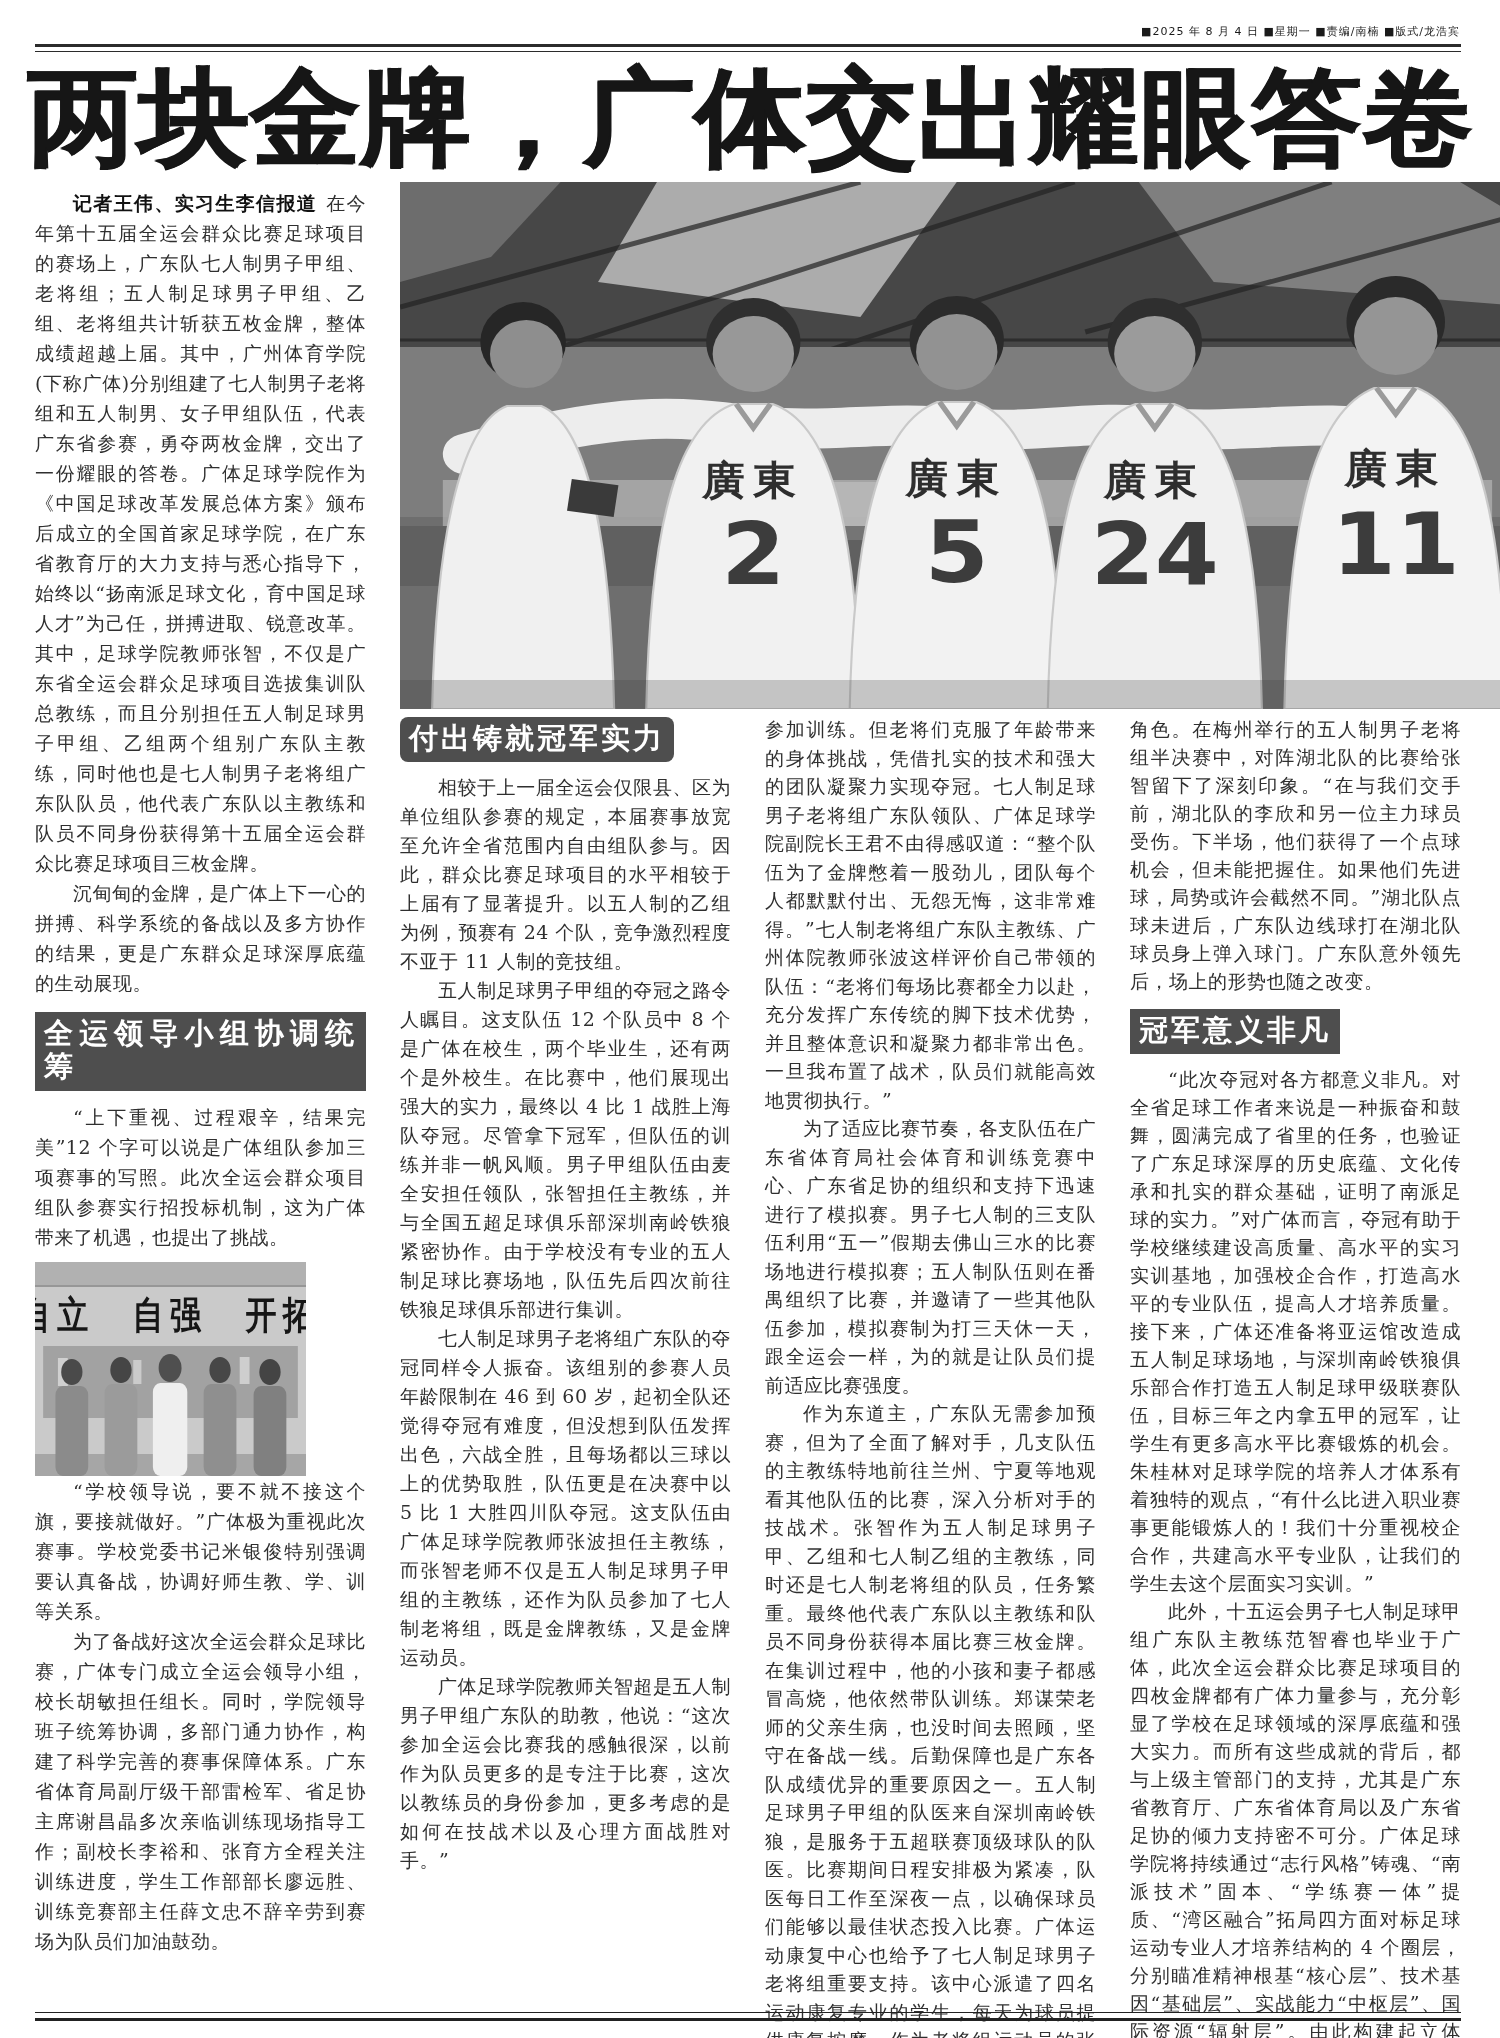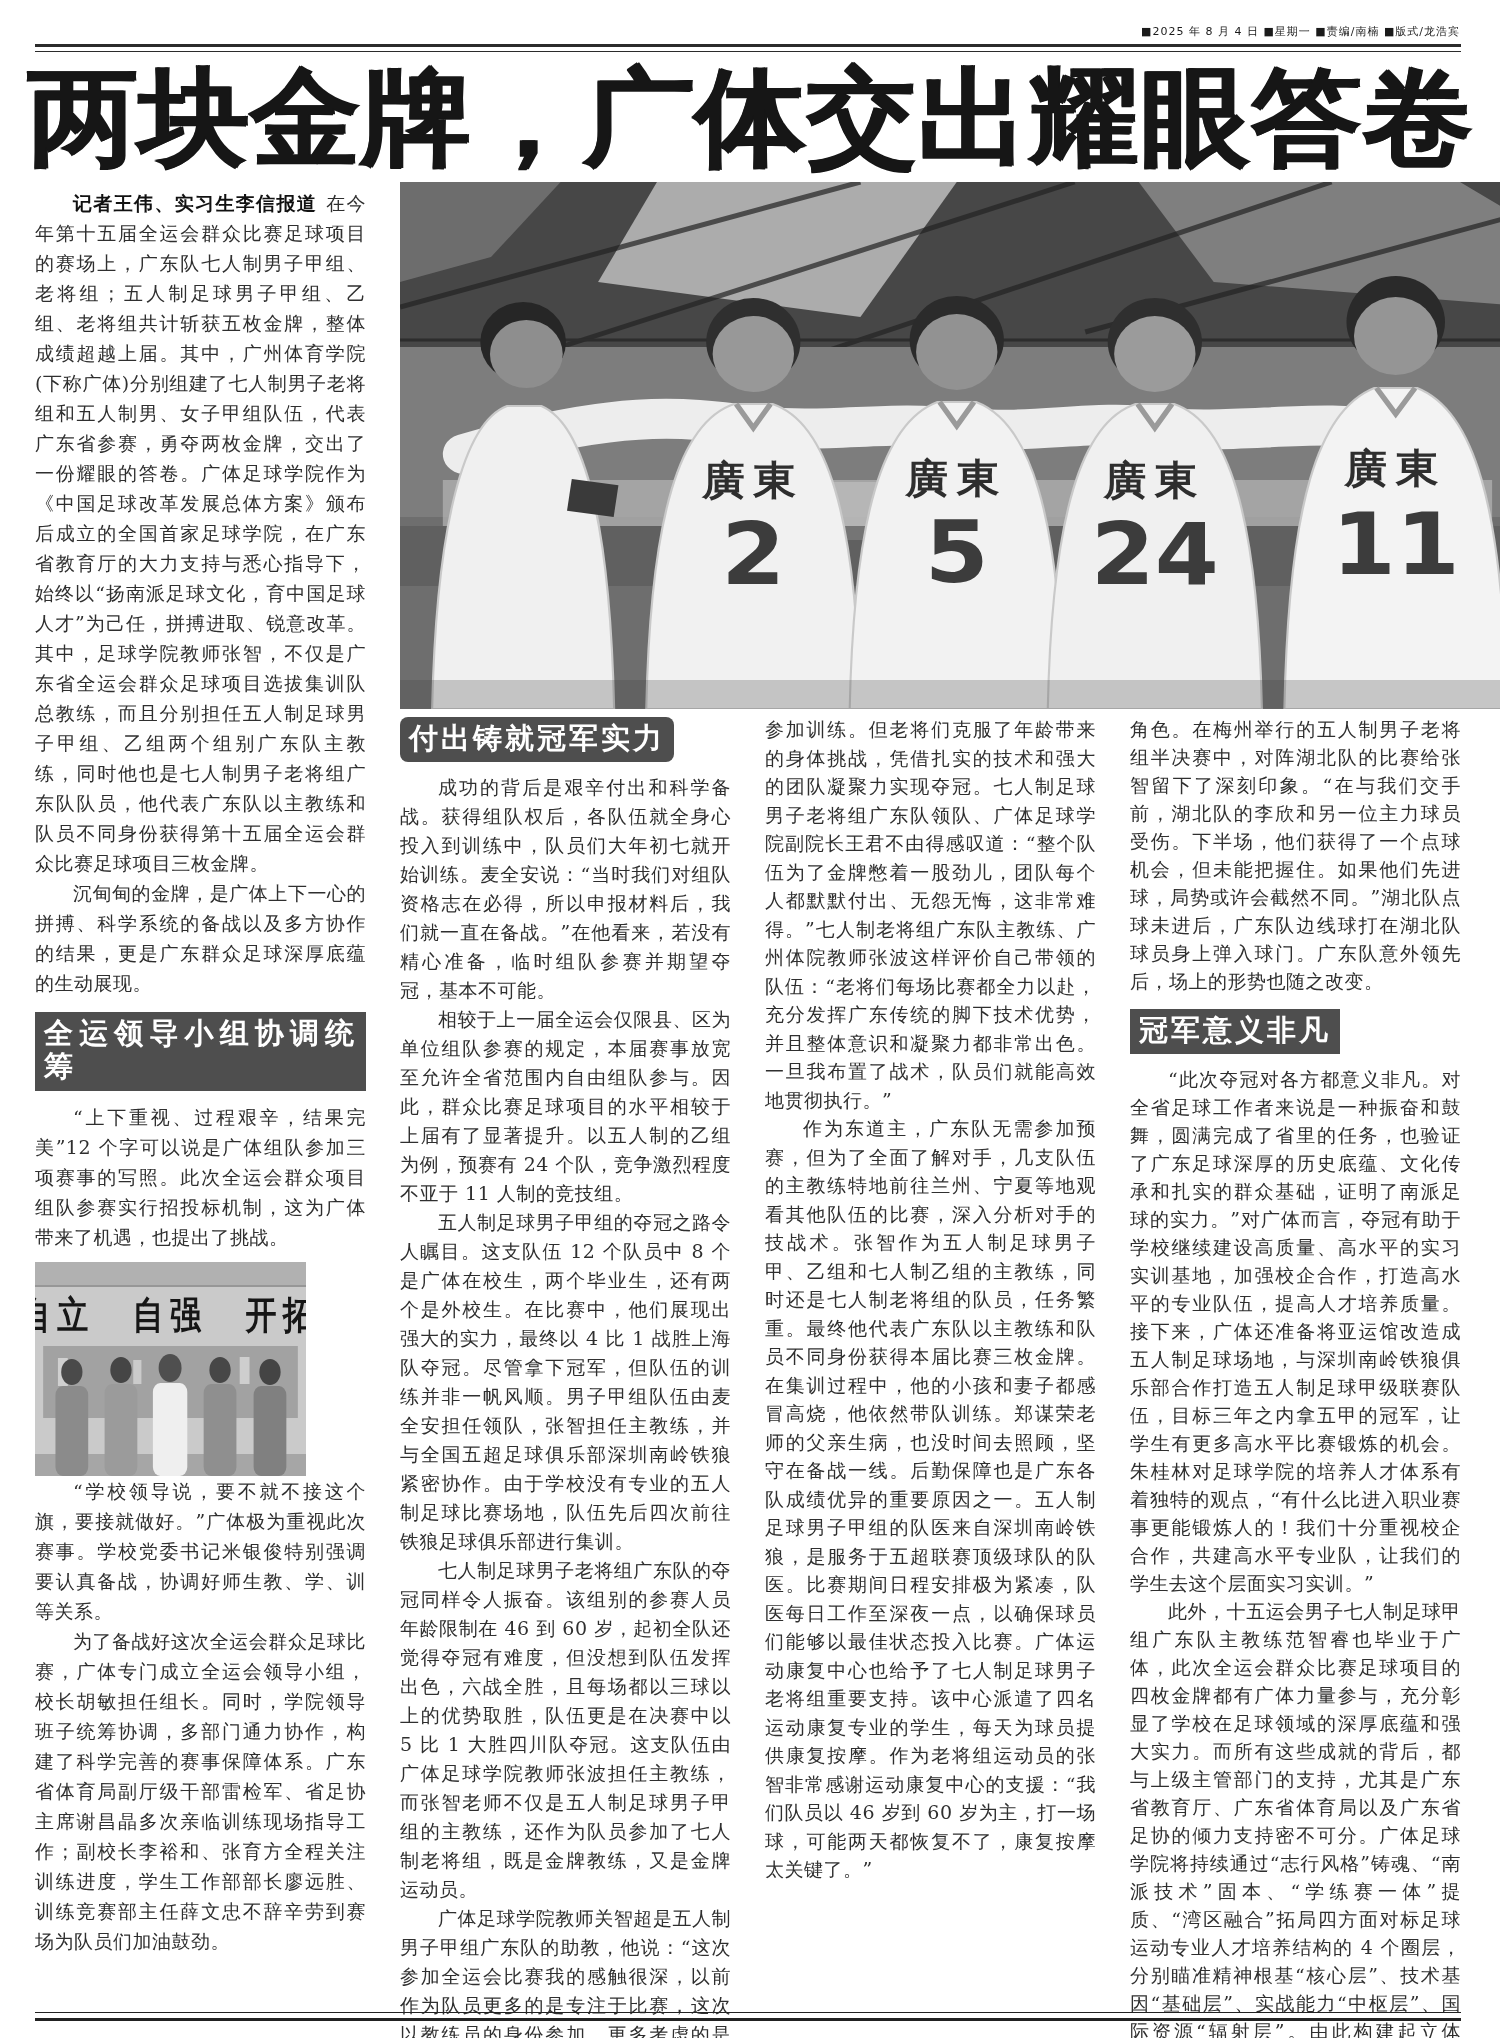--- a/index.html
+++ b/index.html
@@ -176,30 +176,30 @@
         </g>
       </svg>
     </div>
 
     <p>“学校领导说，要不就不接这个旗，要接就做好。”广体极为重视此次赛事。学校党委书记米银俊特别强调要认真备战，协调好师生教、学、训等关系。</p>
     <p>为了备战好这次全运会群众足球比赛，广体专门成立全运会领导小组，校长胡敏担任组长。同时，学院领导班子统筹协调，多部门通力协作，构建了科学完善的赛事保障体系。广东省体育局副厅级干部雷检军、省足协主席谢昌晶多次亲临训练现场指导工作；副校长李裕和、张育方全程关注训练进度，学生工作部部长廖远胜、训练竞赛部主任薛文忠不辞辛劳到赛场为队员们加油鼓劲。</p>
   </section>
 
   <section class="col col2">
     <div class="sechead">付出铸就冠军实力</div>
-    <p>成功的背后是艰辛付出和科学备战。获得组队权后，各队伍就全身心投入到训练中，队员们大年初七就开始训练。麦全安说：“当时我们对组队资格志在必得，所以申报材料后，我们就一直在备战。”在他看来，若没有精心准备，临时组队参赛并期望夺冠，基本不可能。</p>
     <p>相较于上一届全运会仅限县、区为单位组队参赛的规定，本届赛事放宽至允许全省范围内自由组队参与。因此，群众比赛足球项目的水平相较于上届有了显著提升。以五人制的乙组为例，预赛有 24 个队，竞争激烈程度不亚于 11 人制的竞技组。</p>
     <p>五人制足球男子甲组的夺冠之路令人瞩目。这支队伍 12 个队员中 8 个是广体在校生，两个毕业生，还有两个是外校生。在比赛中，他们展现出强大的实力，最终以 4 比 1 战胜上海队夺冠。尽管拿下冠军，但队伍的训练并非一帆风顺。男子甲组队伍由麦全安担任领队，张智担任主教练，并与全国五超足球俱乐部深圳南岭铁狼紧密协作。由于学校没有专业的五人制足球比赛场地，队伍先后四次前往铁狼足球俱乐部进行集训。</p>
     <p>七人制足球男子老将组广东队的夺冠同样令人振奋。该组别的参赛人员年龄限制在 46 到 60 岁，起初全队还觉得夺冠有难度，但没想到队伍发挥出色，六战全胜，且每场都以三球以上的优势取胜，队伍更是在决赛中以 5 比 1 大胜四川队夺冠。这支队伍由广体足球学院教师张波担任主教练，而张智老师不仅是五人制足球男子甲组的主教练，还作为队员参加了七人制老将组，既是金牌教练，又是金牌运动员。</p>
     <p>广体足球学院教师关智超是五人制男子甲组广东队的助教，他说：“这次参加全运会比赛我的感触很深，以前作为队员更多的是专注于比赛，这次以教练员的身份参加，更多考虑的是如何在技战术以及心理方面战胜对手。”</p>
     
   </section>
 
   <section class="col col3">
     <p class="no-indent">参加训练。但老将们克服了年龄带来的身体挑战，凭借扎实的技术和强大的团队凝聚力实现夺冠。七人制足球男子老将组广东队领队、广体足球学院副院长王君不由得感叹道：“整个队伍为了金牌憋着一股劲儿，团队每个人都默默付出、无怨无悔，这非常难得。”七人制老将组广东队主教练、广州体院教师张波这样评价自己带领的队伍：“老将们每场比赛都全力以赴，充分发挥广东传统的脚下技术优势，并且整体意识和凝聚力都非常出色。一旦我布置了战术，队员们就能高效地贯彻执行。”</p>
+    <p>为了适应比赛节奏，各支队伍在广东省体育局社会体育和训练竞赛中心、广东省足协的组织和支持下迅速进行了模拟赛。男子七人制的三支队伍利用“五一”假期去佛山三水的比赛场地进行模拟赛；五人制队伍则在番禺组织了比赛，并邀请了一些其他队伍参加，模拟赛制为打三天休一天，跟全运会一样，为的就是让队员们提前适应比赛强度。</p>
     <p>作为东道主，广东队无需参加预赛，但为了全面了解对手，几支队伍的主教练特地前往兰州、宁夏等地观看其他队伍的比赛，深入分析对手的技战术。张智作为五人制足球男子甲、乙组和七人制乙组的主教练，同时还是七人制老将组的队员，任务繁重。最终他代表广东队以主教练和队员不同身份获得本届比赛三枚金牌。在集训过程中，他的小孩和妻子都感冒高烧，他依然带队训练。郑谋荣老师的父亲生病，也没时间去照顾，坚守在备战一线。后勤保障也是广东各队成绩优异的重要原因之一。五人制足球男子甲组的队医来自深圳南岭铁狼，是服务于五超联赛顶级球队的队医。比赛期间日程安排极为紧凑，队医每日工作至深夜一点，以确保球员们能够以最佳状态投入比赛。广体运动康复中心也给予了七人制足球男子老将组重要支持。该中心派遣了四名运动康复专业的学生，每天为球员提供康复按摩。作为老将组运动员的张智非常感谢运动康复中心的支援：“我们队员以 46 岁到 60 岁为主，打一场球，可能两天都恢复不了，康复按摩太关键了。”</p>
 
   </section>
 
   <section class="col col4">
     <p class="no-indent">角色。在梅州举行的五人制男子老将组半决赛中，对阵湖北队的比赛给张智留下了深刻印象。“在与我们交手前，湖北队的李欣和另一位主力球员受伤。下半场，他们获得了一个点球机会，但未能把握住。如果他们先进球，局势或许会截然不同。”湖北队点球未进后，广东队边线球打在湖北队球员身上弹入球门。广东队意外领先后，场上的形势也随之改变。</p>
     <div class="sechead">冠军意义非凡</div>
     <p>“此次夺冠对各方都意义非凡。对全省足球工作者来说是一种振奋和鼓舞，圆满完成了省里的任务，也验证了广东足球深厚的历史底蕴、文化传承和扎实的群众基础，证明了南派足球的实力。”对广体而言，夺冠有助于学校继续建设高质量、高水平的实习实训基地，加强校企合作，打造高水平的专业队伍，提高人才培养质量。接下来，广体还准备将亚运馆改造成五人制足球场地，与深圳南岭铁狼俱乐部合作打造五人制足球甲级联赛队伍，目标三年之内拿五甲的冠军，让学生有更多高水平比赛锻炼的机会。朱桂林对足球学院的培养人才体系有着独特的观点，“有什么比进入职业赛事更能锻炼人的！我们十分重视校企合作，共建高水平专业队，让我们的学生去这个层面实习实训。”</p>
     <p>此外，十五运会男子七人制足球甲组广东队主教练范智睿也毕业于广体，此次全运会群众比赛足球项目的四枚金牌都有广体力量参与，充分彰显了学校在足球领域的深厚底蕴和强大实力。而所有这些成就的背后，都与上级主管部门的支持，尤其是广东省教育厅、广东省体育局以及广东省足协的倾力支持密不可分。广体足球学院将持续通过“志行风格”铸魂、“南派技术”固本、“学练赛一体”提质、“湾区融合”拓局四方面对标足球运动专业人才培养结构的 4 个圈层，分别瞄准精神根基“核心层”、技术基因“基础层”、实战能力“中枢层”、国际资源“辐射层”。由此构建起立体化、多层次的南粤足球人才培养体系，以期为中国足球走好“新时代的长征路”作出应有的贡献。</p>
   </section>

